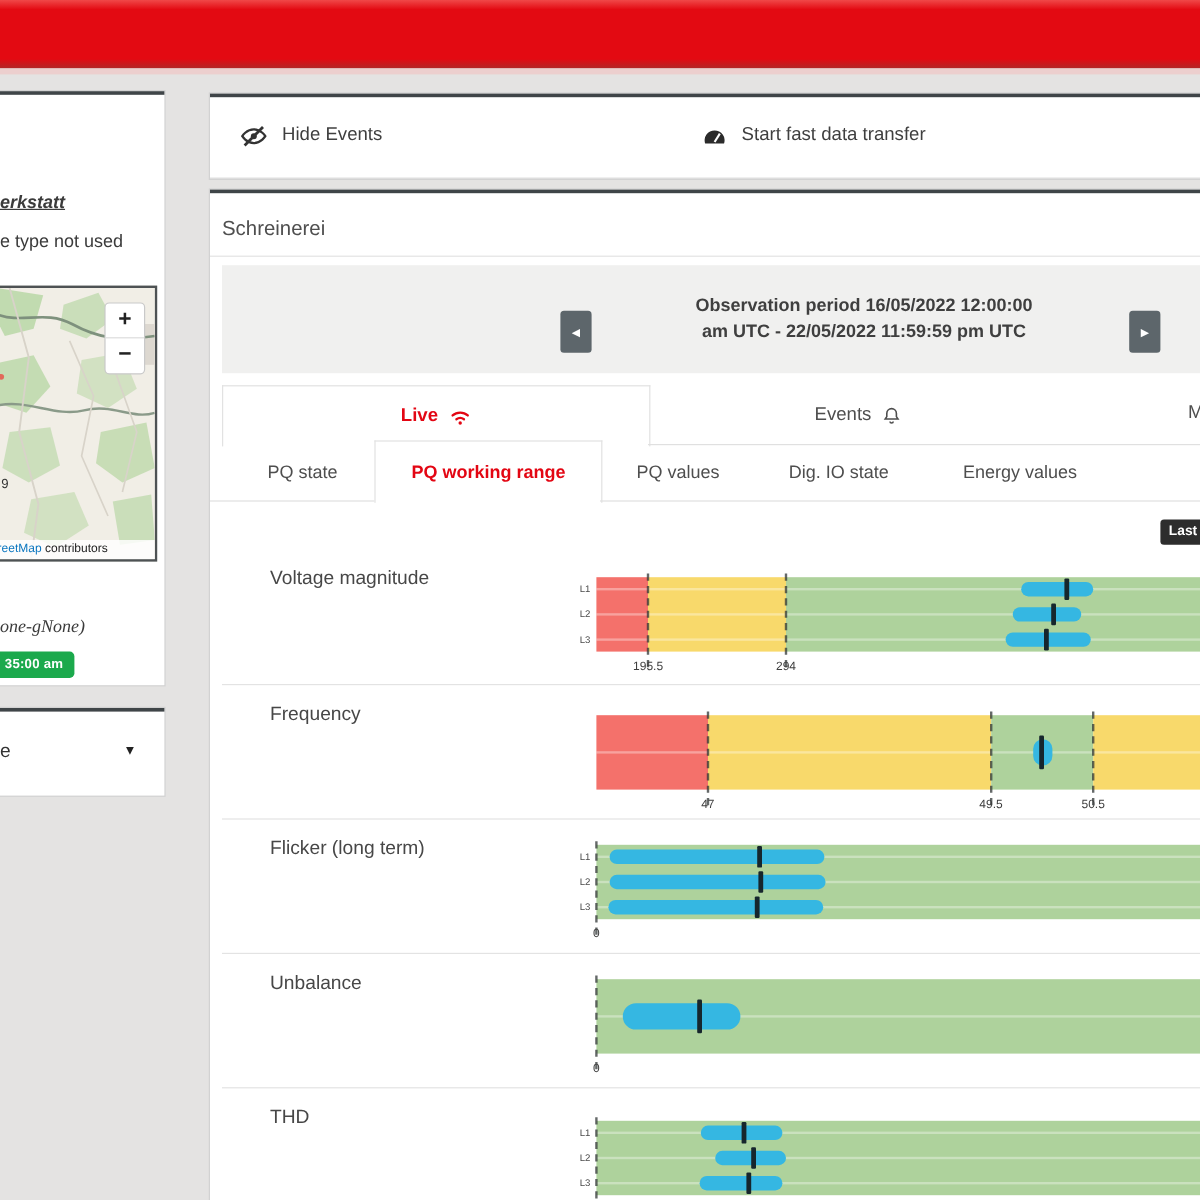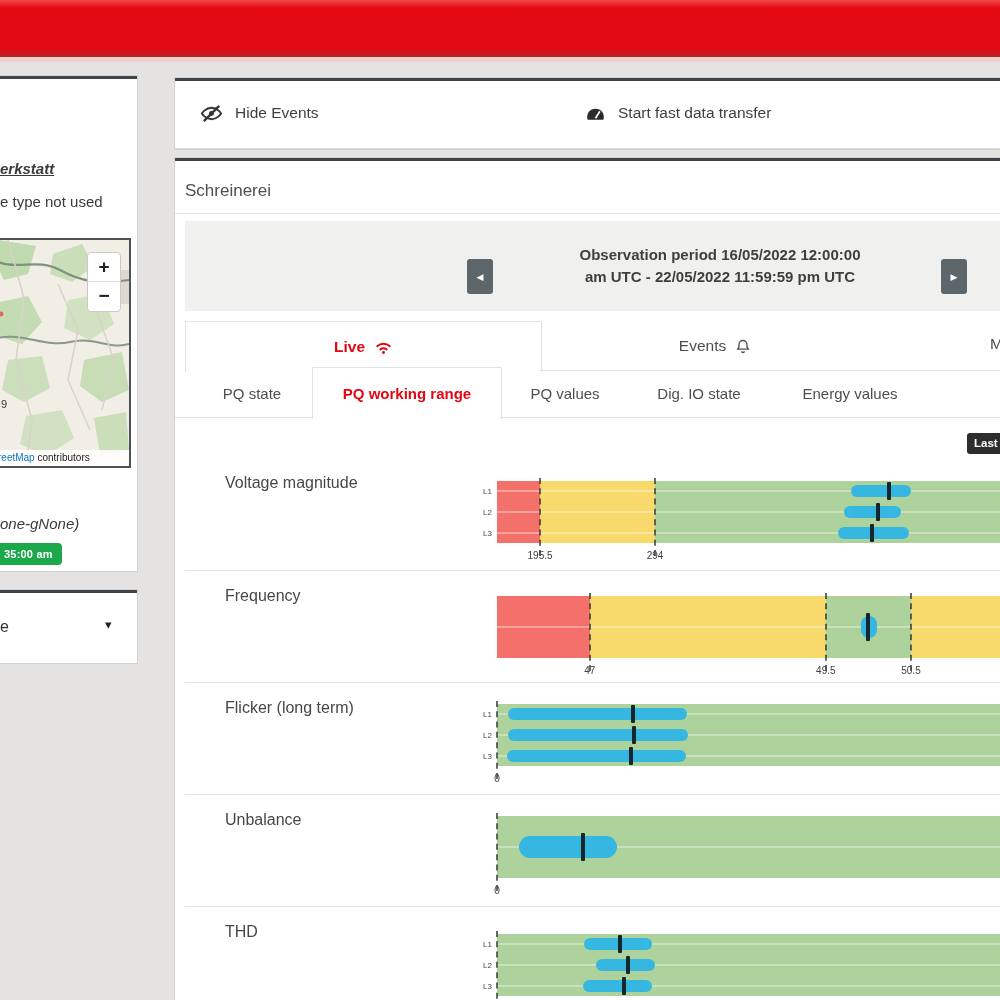--- a/index.html
+++ b/index.html
@@ -114,21 +114,21 @@
     </svg>
     <div id="map-zoom">
       <div class="zoombtn">+</div>
       <div class="sep"></div>
       <div class="zoombtn">−</div>
     </div>
     <div id="map-label-9">9</div>
     <div id="map-attribution"><span class="lnk">reetMap</span><span> contributors</span></div>
   </div>
 
-  <div id="sidebar-meta" class="abs" style="left:30px;top:436px;">one-gNone)</div>
+  <div id="sidebar-meta" class="abs" style="left:30px;top:436px;font-family:Liberation Serif, serif;">one-gNone)</div>
   <div id="time-badge" class="abs" style="left:22px;top:464px;">35:00 am</div>
 </div>
 
 <div id="sidebar-card2" class="abs card">
   <div id="dropdown-fragment" class="abs" style="left:30px;top:25px;">e</div>
   <div id="dropdown-caret" class="abs" style="left:135px;top:24px;">▾</div>
 </div>
 
 <div id="toolbar-card" class="abs card">
   <div class="tool-item" id="tool-hide">

